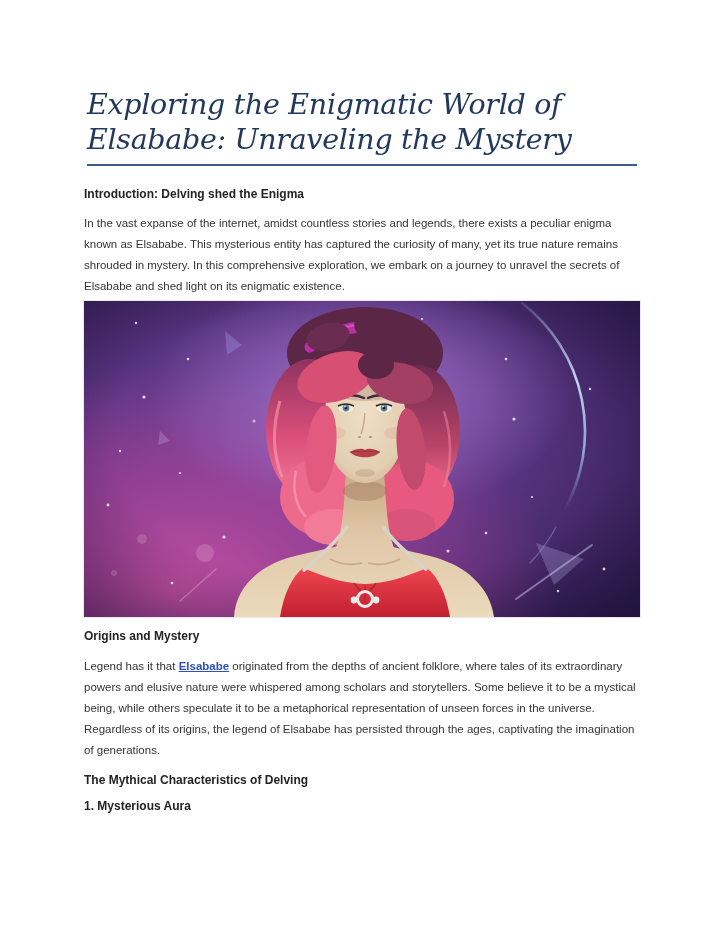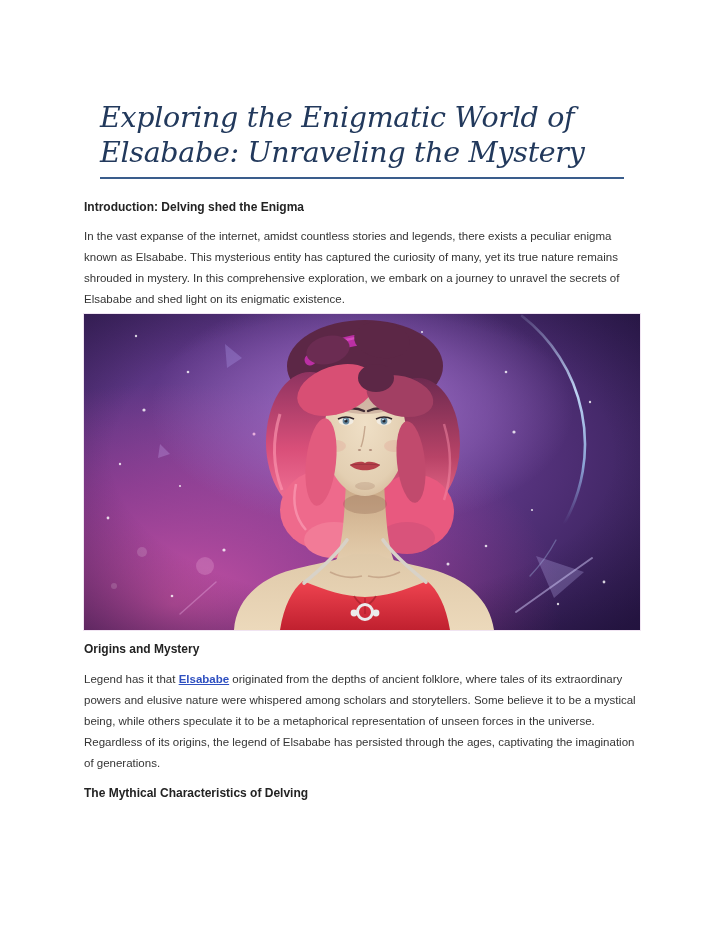--- a/index.html
+++ b/index.html
@@ -11,21 +11,21 @@
     --link:#2e4fc0;
   }
   html,body{margin:0;padding:0;background:var(--page-background);}
   body{
     width:720px;height:931px;overflow:hidden;position:relative;
     font-family:"Liberation Sans","DejaVu Sans",sans-serif;
     -webkit-font-smoothing:antialiased;
   }
   .page{width:720px;height:931px;box-sizing:border-box;padding:84px 80px 0 84px;}
   .doc-title{
-    margin:16px;padding:0 0 7px 0;
+    margin:3px;padding:0 0 7px 0;
     font-family:"DejaVu Serif","Liberation Serif",serif;
     font-style:italic;font-weight:500;
     font-size:28.5px;line-height:35px;letter-spacing:-0.3px;
     color:var(--title-text);
     border-bottom:2px solid var(--title-rule);
   }
   .h-sub{
     margin:21px 0 0 0;
     font-size:12px;line-height:14px;font-weight:bold;
     color:var(--heading-text);
@@ -256,14 +256,15 @@
       </g>
     </g>
   </svg>
 
   <h2 class="h-sub h-tight">Origins and Mystery</h2>
 
   <p class="para para-origins"><span>Legend has it that </span><a class="doc-link">Elsababe</a><span> originated from the depths of ancient folklore, where tales of its extraordinary powers and elusive nature were whispered among scholars and storytellers. Some believe it to be a mystical being, while others speculate it to be a metaphorical representation of unseen forces in the universe. Regardless of its origins, the legend of Elsababe has persisted through the ages, captivating the imagination of generations.</span></p>
 
   <h2 class="h-sub h-tight">The Mythical Characteristics of Delving</h2>
 
+  <h2 class="h-sub h-tight">1. Mysterious Aura</h2>
 
 </div>
 
 </body></html>

